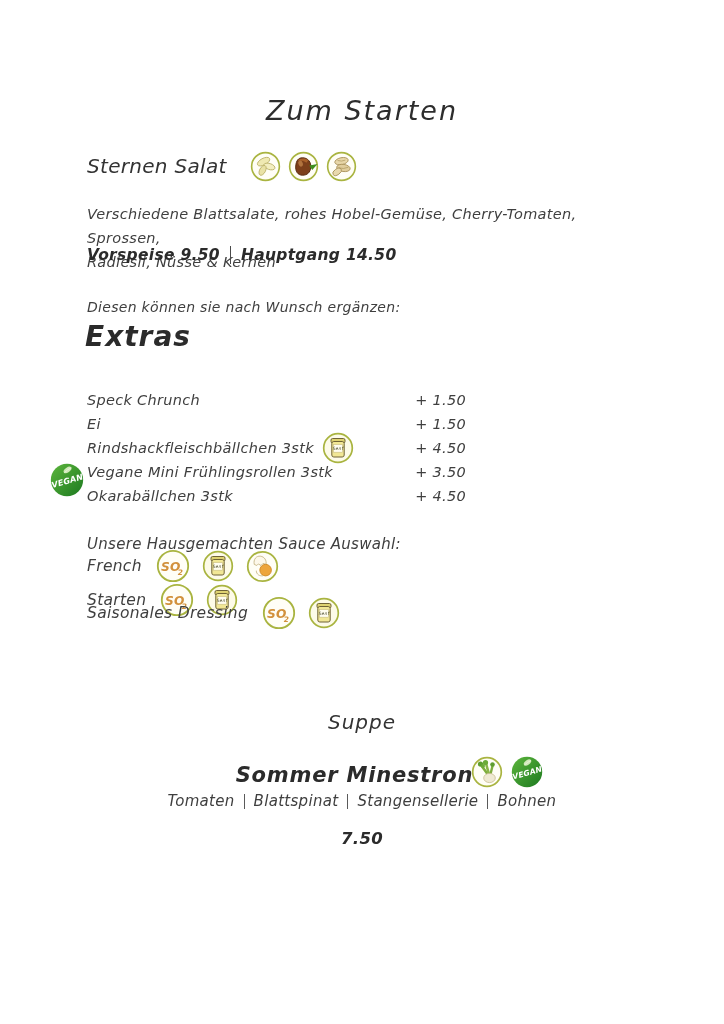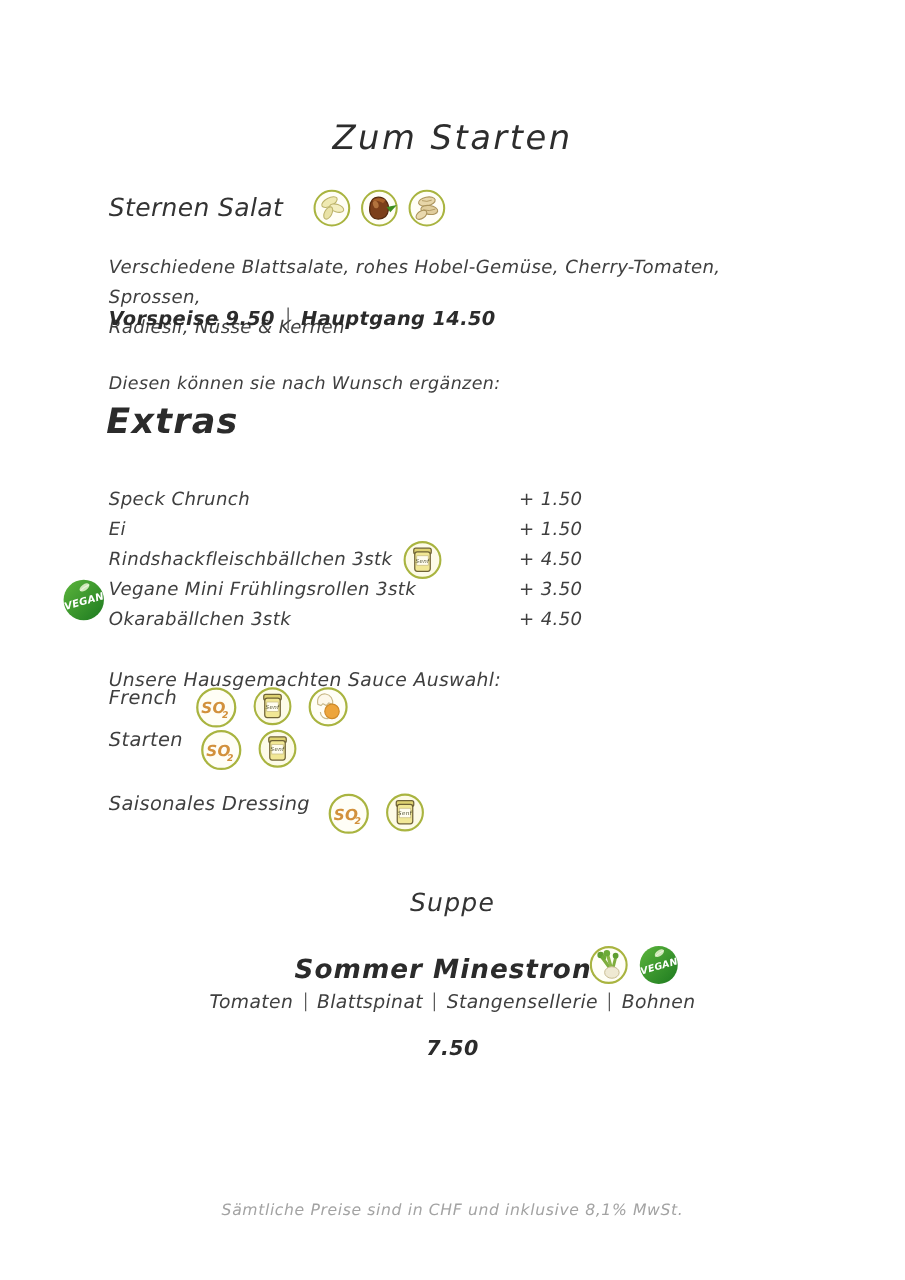--- a/index.html
+++ b/index.html
@@ -24,21 +24,21 @@
   .note { top:299px; left:87px; font-size:14px; }
   .extras-heading { top:320px; left:85px; font-size:28px; font-weight:bold; color:#2b2b2b; letter-spacing:1px; }
 
   .xrow { position:absolute; left:87px; width:379px; height:24px;
           display:flex; justify-content:space-between; align-items:center; }
   .xname { font-size:14.5px; white-space:nowrap; display:flex; align-items:center; }
   .xprice { font-size:14.5px; }
   .inline-ico { margin-left:8px; }
 
   .sauces-heading { top:535px; left:87px; font-size:15px; }
-  .srow { position:absolute; left:87px; height:34px; display:flex; gap:12px; }
+  .srow { position:absolute; left:87px; height:34px; display:flex; align-items:center; gap:12px; }
   .sname { font-size:15.5px; white-space:nowrap; margin-right:2px; }
 
   .soup-heading { top:710px; font-size:20px; color:#333; letter-spacing:1px; }
   .soup-name { top:763px; font-size:21px; font-weight:bold; color:#2b2b2b; letter-spacing:0.8px; }
   .soup-ingredients { top:792px; font-size:15px; }
   .soup-price { top:829px; font-size:16.5px; font-weight:bold; color:#2b2b2b; }
 
   .footer { top:960px; font-size:12.5px; color:#a3a3a3; letter-spacing:0.5px; }
 
   .icon { display:inline-block; vertical-align:middle; line-height:0; }
@@ -215,21 +215,21 @@
         <svg width="34" height="34">
           <use href="#sym-so2"></use>
         </svg>
       </span>
     <span class="icon">
         <svg width="32" height="32">
           <use href="#sym-mustard"></use>
         </svg>
       </span>
   </div>
-  <div class="srow" style="top:634px;">
+  <div class="srow" style="top:596px;">
     <span class="sname">Saisonales Dressing</span>
     <span class="icon">
         <svg width="34" height="34">
           <use href="#sym-so2"></use>
         </svg>
       </span>
     <span class="icon">
         <svg width="32" height="32">
           <use href="#sym-mustard"></use>
         </svg>
@@ -248,15 +248,14 @@
         <use href="#sym-vegan"></use>
       </svg>
     </span>
 
   <div class="abs center soup-ingredients">
     <span>Tomaten</span><span class="vbar s"></span><span>Blattspinat</span><span class="vbar s"></span><span>Stangensellerie</span><span class="vbar s"></span><span>Bohnen</span>
   </div>
 
   <div class="abs center soup-price">7.50</div>
 
-  <div class="abs center footer">Sämtliche Preise sind in CHF und inklusive 8,1% MwSt.</div>
 
 </div>
 
 </body></html>

